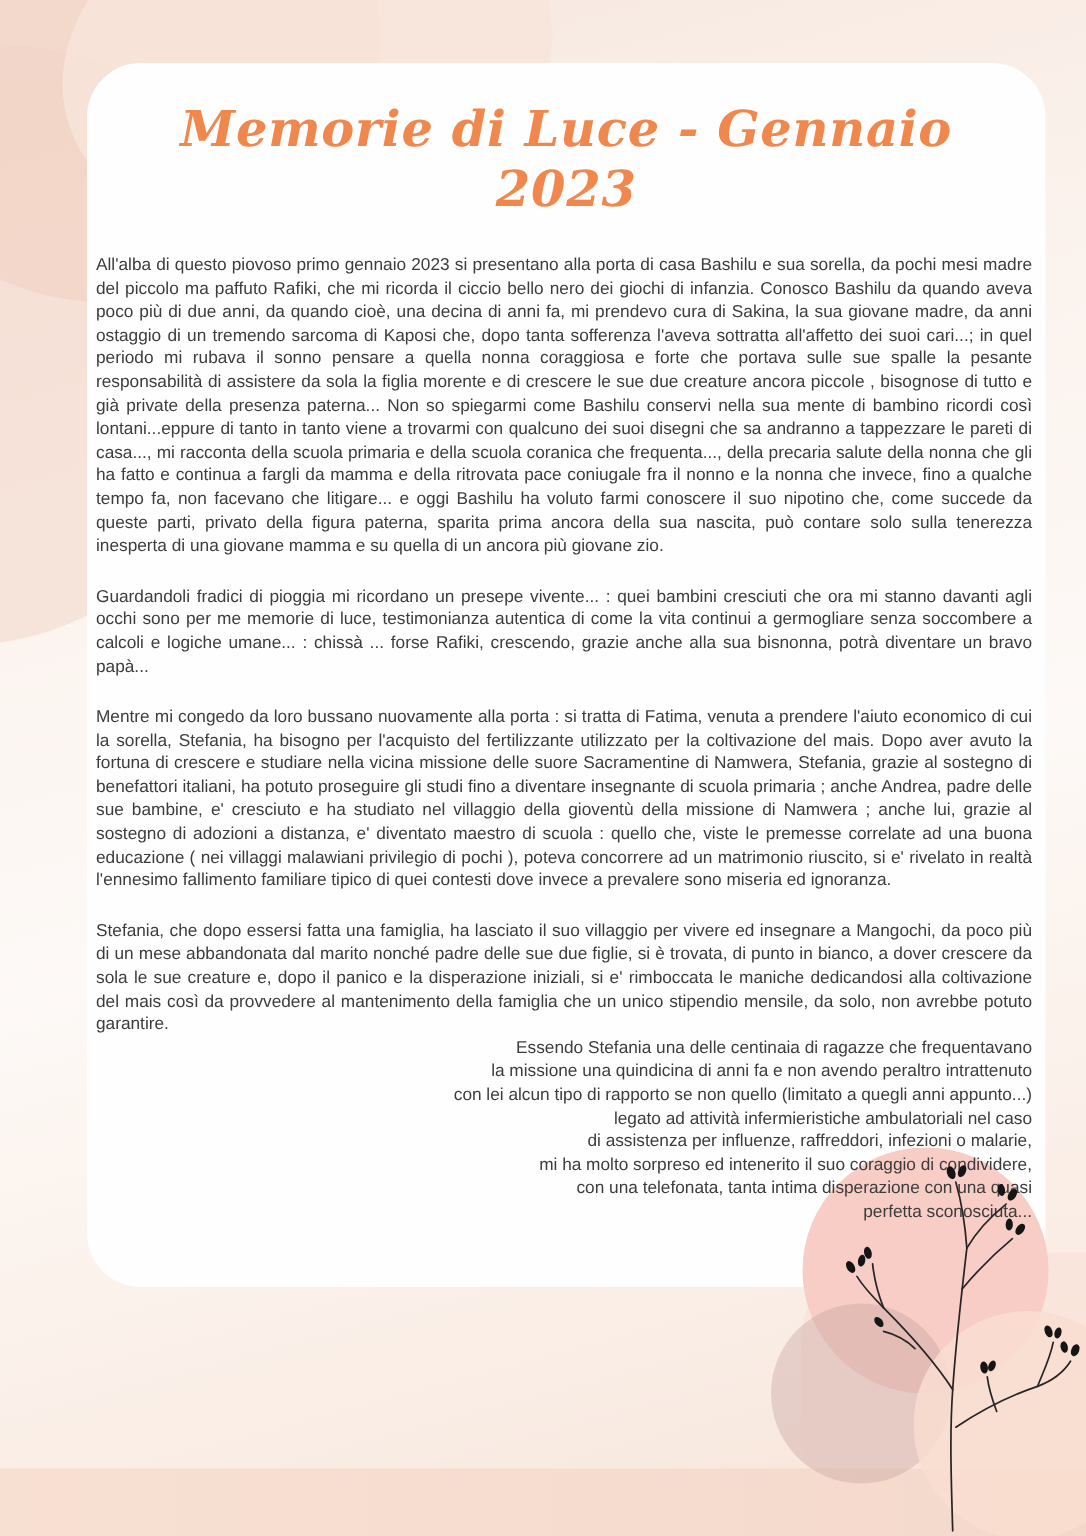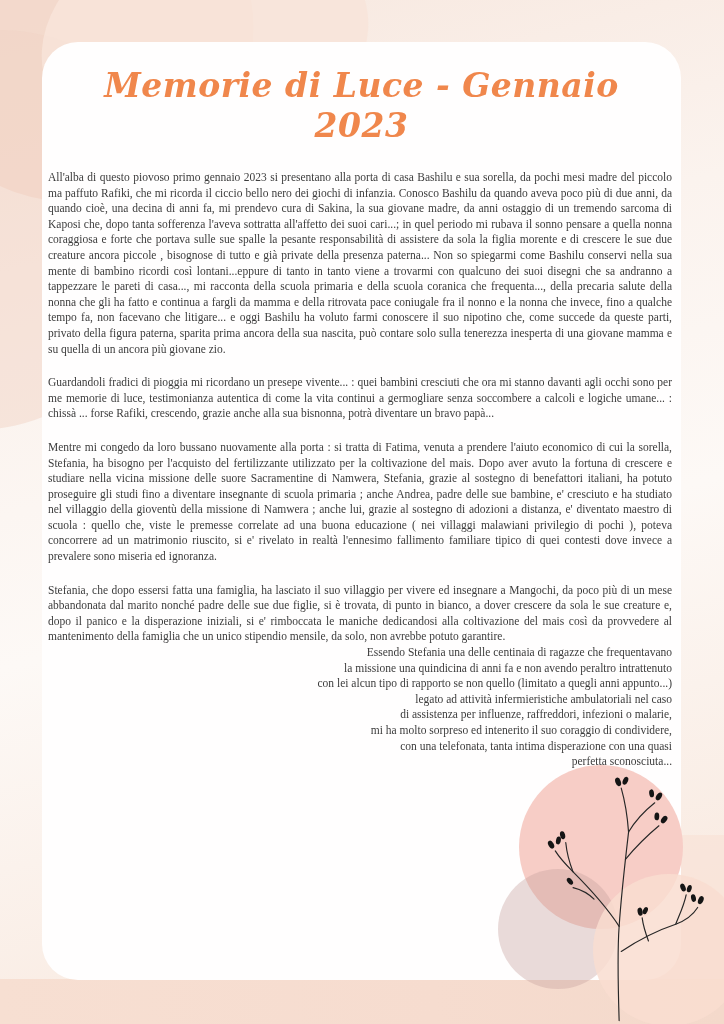--- a/index.html
+++ b/index.html
@@ -19,38 +19,38 @@
           border-radius:45% 55% 62% 38% / 50% 42% 58% 50%;
           background:var(--blob-strong);opacity:.5;}
   .blob-c{left:40px;top:-80px;width:330px;height:240px;border-radius:50%;
           background:var(--blob-soft);opacity:.85;transform:rotate(-12deg);}
   .blob-d{right:-60px;top:835px;width:250px;height:180px;border-radius:60px;
           background:var(--blob-soft);opacity:.9;}
   .bottom-band{position:absolute;left:0;bottom:0;width:100%;height:45px;
           background:linear-gradient(90deg,#f7dfd2,#f6dccf 60%,#f4d9cb);}
   
   .card{
-    position:absolute;left:42px;top:42px;width:639px;height:938px;z-index:1;
+    position:absolute;left:58px;top:42px;width:639px;height:816px;z-index:1;
     background:var(--card-bg);border-radius:36px;
   }
   .deco-circle{position:absolute;border-radius:50%;z-index:1;}
   .circle-pink {left:477px;top:723px;width:164px;height:164px;background:var(--circle-pink);}
   .circle-mauve{left:456px;top:827px;width:120px;height:120px;background:var(--circle-mauve);}
   .circle-peach{left:551px;top:832px;width:152px;height:152px;background:var(--circle-peach);opacity:.85;}
   .title{
     position:relative;z-index:2;
     margin:24px 10px 24px;
     font-family:"DejaVu Serif",serif;font-style:italic;font-weight:bold;
     font-size:33px;line-height:40px;letter-spacing:.5px;
     color:var(--accent);text-align:center;
   }
   .letter-body{
     position:relative;z-index:2;
     padding:0 9px 0 6px;
-    font-family:Liberation Serif, serif;
+    font-family:Liberation Sans, sans-serif;
     font-size:11.5px;line-height:15.6px;color:var(--ink);
   }
   .para{margin:0 0 18px;text-align:justify;}
   .para.tight{margin-bottom:0;}
   .para.lines{white-space:pre-line;text-align:right;}
   .branch{position:absolute;left:485px;top:728px;width:178px;height:254px;z-index:3;pointer-events:none;}
 </style>
 </head>
 <body>
 

